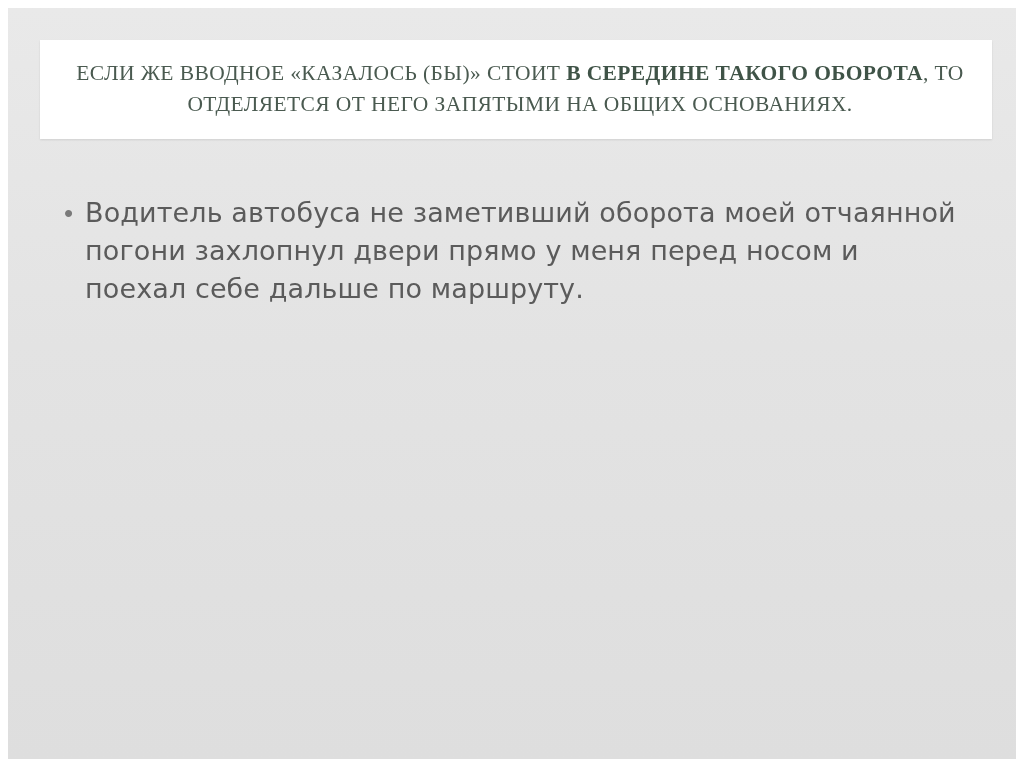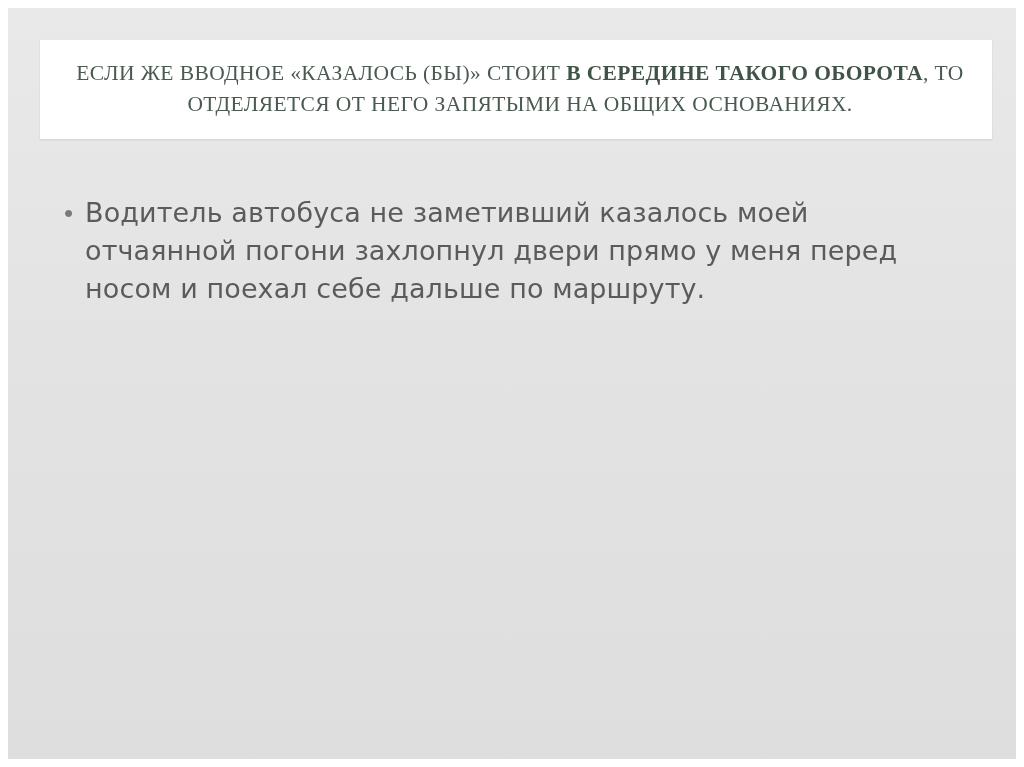--- a/index.html
+++ b/index.html
@@ -100,17 +100,17 @@
 
 <div class="slide">
 
   <div class="title-band">
     <p class="title-text"><span>Если же вводное «казалось (бы)» стоит </span><span class="em">в середине такого оборота</span><span>, то отделяется от него запятыми на общих основаниях.</span></p>
   </div>
 
   <div class="body-area">
     <div class="bullet-row">
       <span class="bullet-dot">•</span>
-      <p class="bullet-text">Водитель автобуса не заметивший казалось моей отчаянной погони захлопнул двери прямо у меня перед носом и поехал себе дальше по маршруту.</p>
+      <p class="bullet-text">Водитель автобуса не заметивший оборота моей отчаянной погони захлопнул двери прямо у меня перед носом и поехал себе дальше по маршруту.</p>
     </div>
   </div>
 
 </div>
 
 </body></html>

